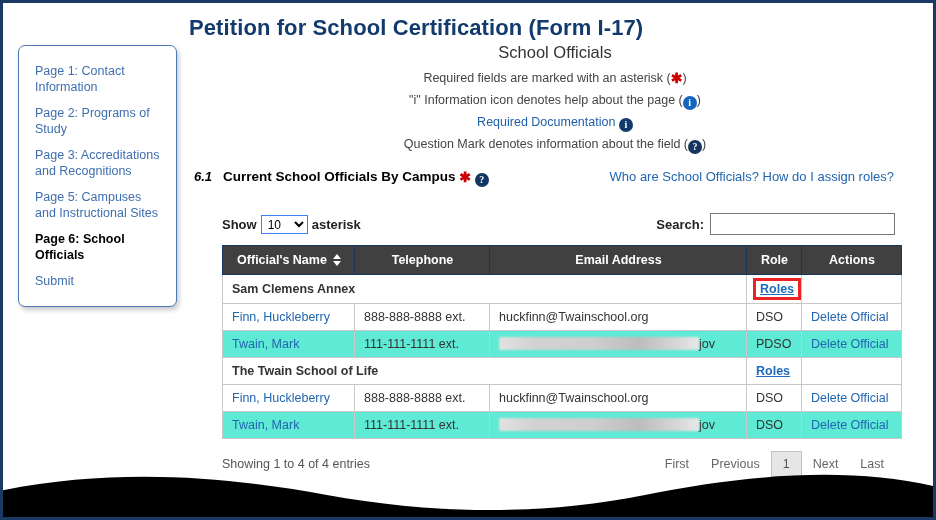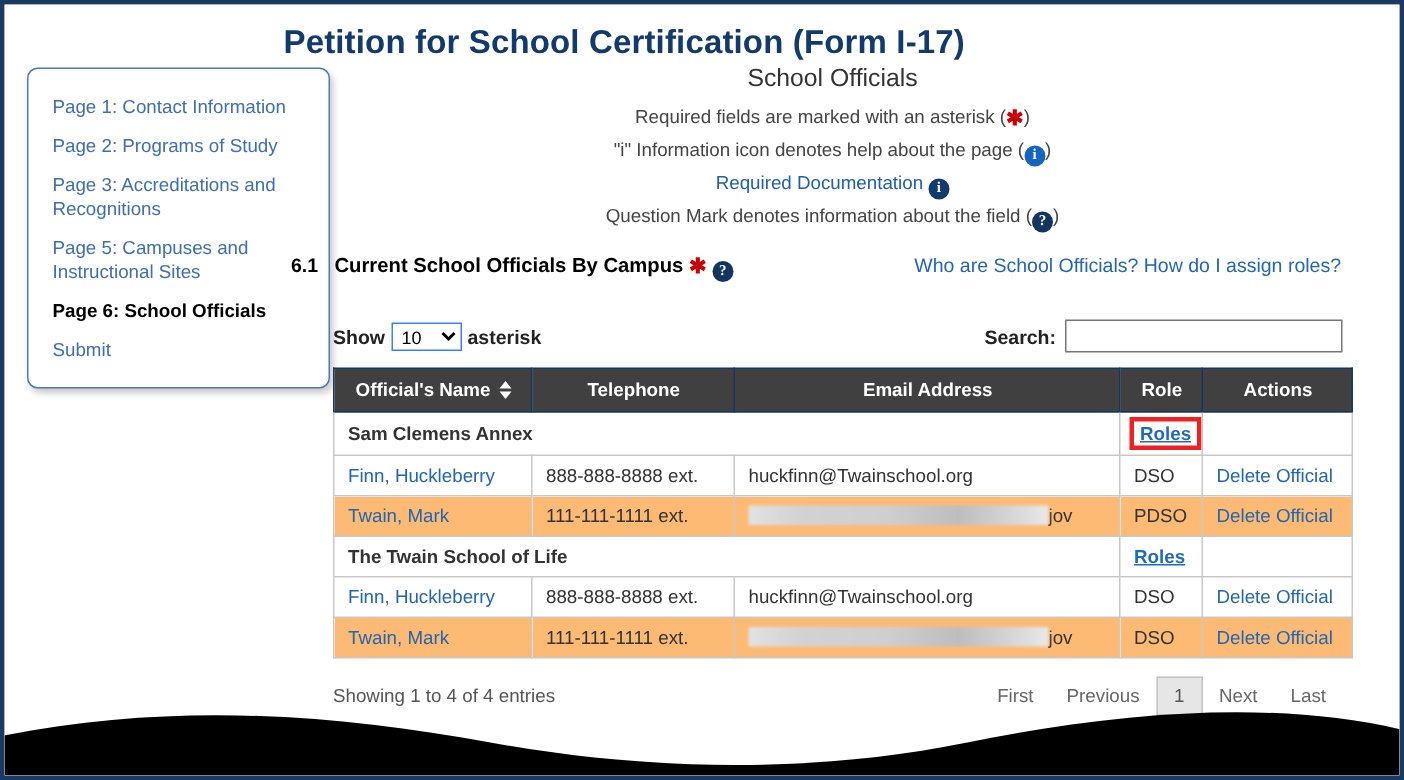--- a/index.html
+++ b/index.html
@@ -32,21 +32,21 @@
     left: -4px; right: -4px; bottom: -4px;
     height: 60px;
     pointer-events: none;
   }
   #wave svg { display: block; width: 100%; height: 100%; }
 
   
   #nav-card {
     position: absolute;
     left: 15px; top: 42px;
-    width: 202px;
+    width: 159px;
     background: #ffffff;
     border: 1px solid #4a79b5;
     border-radius: 7px;
     padding: 12px 0 12px 0;
     box-shadow: 2px 3px 5px rgba(0,0,0,0.22);
   }
   .nav-item {
     display: block;
     padding: 5px 14px 5px 16px;
     font-size: 12.5px;
@@ -119,21 +119,21 @@
   .ico-info-dark { background: #123a6d; }
 
   
   #section-row {
     position: relative;
     margin-top: 12px;
     height: 24px;
   }
   #section-num {
     position: absolute; left: 5px; top: 2px;
-    font-size: 13px; font-weight: bold; color:#000;
+    font-size: 13px; font-weight: bold; color:#000;font-style:italic;
   }
   #section-title {
     position: absolute; left: 34px; top: 2px;
     font-size: 13.5px; font-weight: bold; color:#000;
     white-space: nowrap;
   }
   #section-help-link {
     position: absolute; right: 27px; top: 2px;
     font-size: 13px; color: #2266b0; cursor: pointer;
     white-space: nowrap; text-decoration: none;
@@ -214,21 +214,21 @@
     height: 27px;
     overflow: hidden;
     white-space: nowrap;
   }
   tr.group-row td {
     font-weight: bold;
     color: #000000;
     border-left: 1px solid #c8c8c8;
     border-right: 1px solid #c8c8c8;
   }
-  tr.alt td { background: #fdba74; }
+  tr.alt td { background: #5eead4; }
   .lnk { color: #2266b0; cursor: pointer; text-decoration: none; }
   .lnk-bold { color:#1f6bbd; font-weight:bold; cursor:pointer; }
 
   
   .roles-highlight {
     position: relative;
     display: inline-block;
     padding: 1px 4px;
     outline: 3px solid #ee2222;
     outline-offset: 0px;

